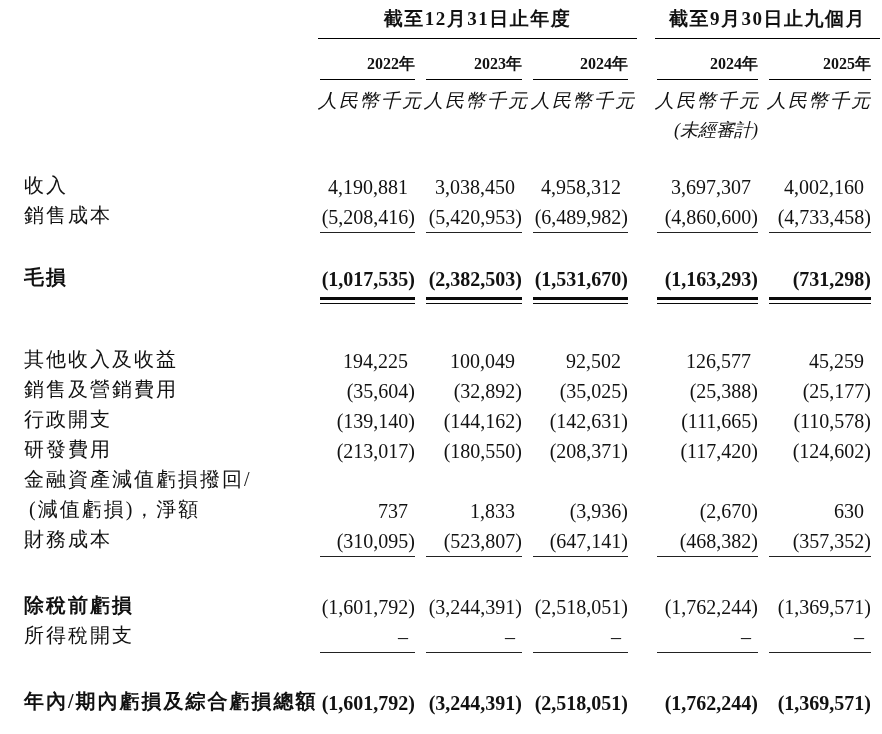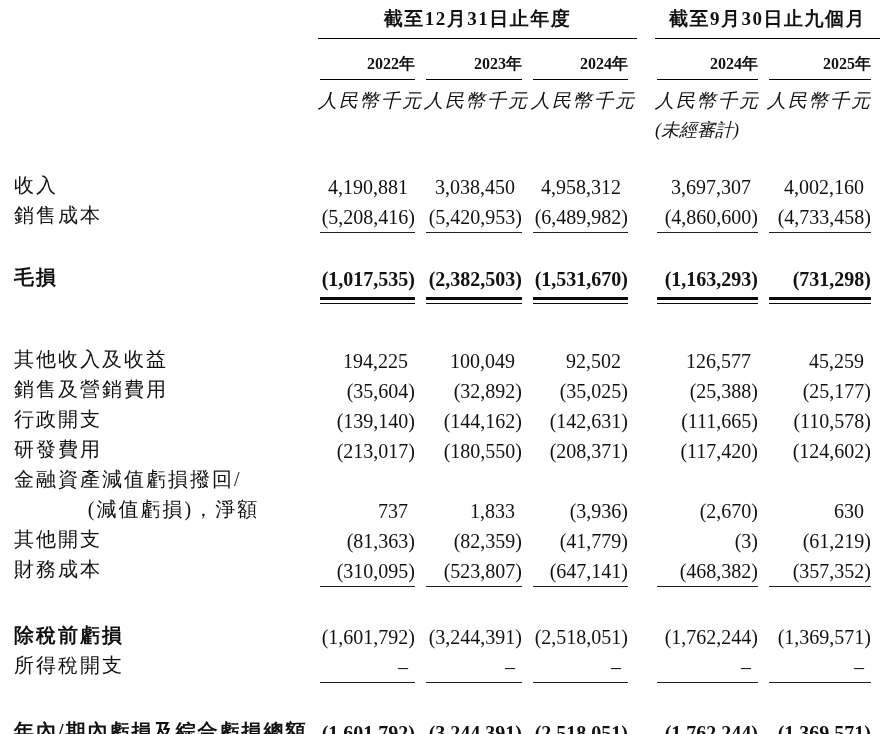--- a/index.html
+++ b/index.html
@@ -16,26 +16,26 @@
   th.group{border-bottom:1.5px solid #000;text-align:center;vertical-align:bottom;
            padding-bottom:6px;font-weight:bold;font-size:19px;letter-spacing:1.5px;white-space:nowrap;}
   tr.h-year{height:42px;}
   th.year{vertical-align:bottom;}
   .yul{border-bottom:1.5px solid #000;margin:0 9px 0 2px;padding-bottom:4px;
        text-align:right;font-weight:bold;font-size:16px;white-space:nowrap;}
   tr.h-unit{height:34px;}
   td.unit{text-align:right;padding-right:9px;font-style:italic;font-size:19px;
           letter-spacing:2px;white-space:nowrap;}
   tr.h-note{height:28px;}
-  td.note{padding-right:9px;font-style:italic;font-size:18px;white-space:nowrap;}
+  td.note{text-align:right;padding-right:9px;font-style:italic;font-size:18px;white-space:nowrap;}
 
   
   tr.data{height:28px;}
-  td.lbl{font-size:20px;letter-spacing:2px;padding-left:14px;padding-bottom:3px;white-space:nowrap;}
-  td.lbl.indent{padding-left:29px;text-align:center;}
+  td.lbl{font-size:20px;letter-spacing:2px;padding-left:24px;padding-bottom:3px;white-space:nowrap;}
+  td.lbl.indent{padding-left:29px;}
   td.num{text-align:right;padding-right:9px;padding-bottom:3px;font-size:20px;white-space:nowrap;}
   tr.boldrow td{font-weight:bold;}
 
   
   tr.rrule{height:6px;}
   tr.rrule td{vertical-align:top;}
   .rl{border-top:1.2px solid #222;height:0;margin:0 9px 0 2px;}
   tr.rrule2{height:10px;}
   .rl2{border-top:3px solid #0a0a0a;border-bottom:1.2px solid #0a0a0a;height:3.5px;margin:0 9px 0 2px;}
   tr.sp td{padding:0;}
@@ -238,29 +238,20 @@
   <tr class="data">
     <td class="lbl indent">(減值虧損)，淨額</td>
     <td class="num" style="padding-right: 16px;">737</td>
     <td class="num" style="padding-right: 16px; margin-top: 30px;">1,833</td>
     <td class="num">(3,936)</td>
     <td></td>
     <td class="num">(2,670)</td>
     <td class="num" style="padding-right: 16px;">630</td>
   </tr>
 
-  <tr class="data">
-    <td class="lbl">其他開支</td>
-    <td class="num">(81,363)</td>
-    <td class="num">(82,359)</td>
-    <td class="num">(41,779)</td>
-    <td></td>
-    <td class="num">(3)</td>
-    <td class="num">(61,219)</td>
-  </tr>
 
   <tr class="data">
     <td class="lbl">財務成本</td>
     <td class="num">(310,095)</td>
     <td class="num">(523,807)</td>
     <td class="num">(647,141)</td>
     <td></td>
     <td class="num">(468,382)</td>
     <td class="num">(357,352)</td>
   </tr>

